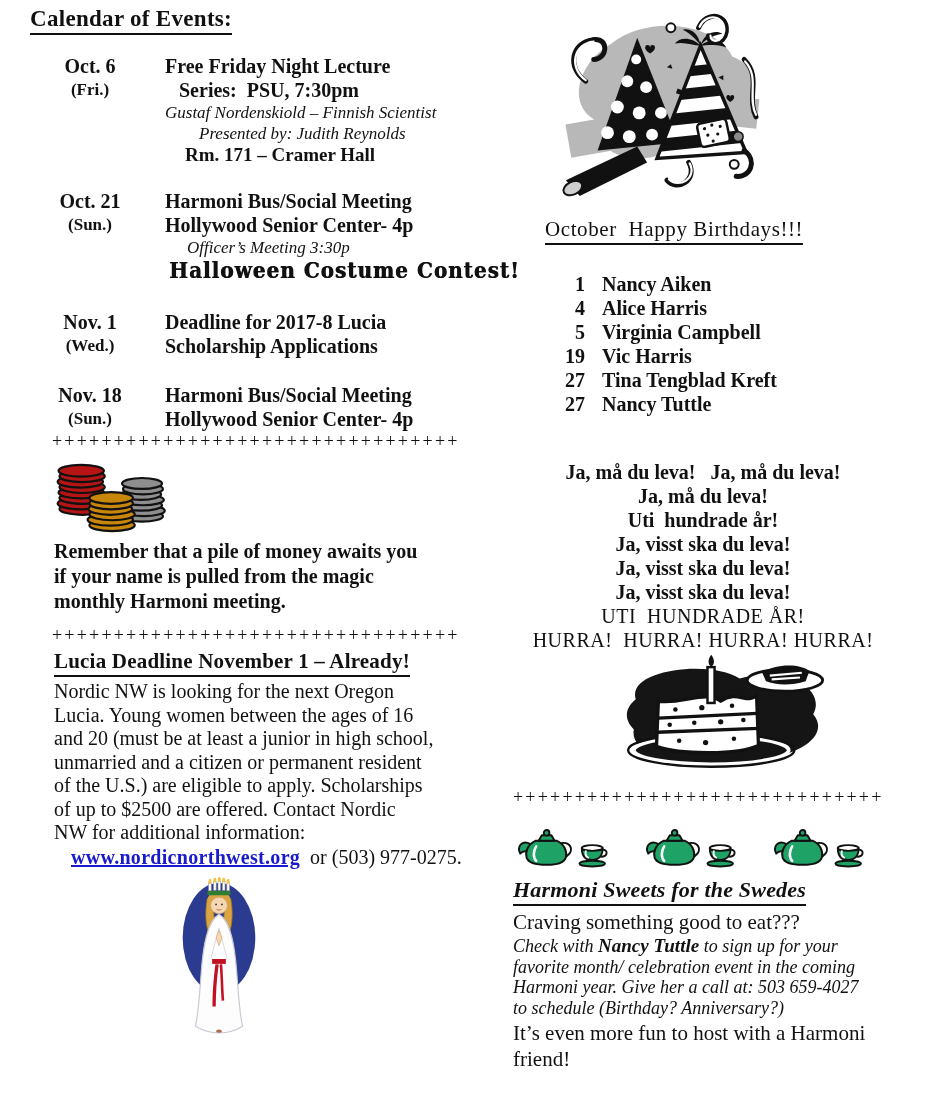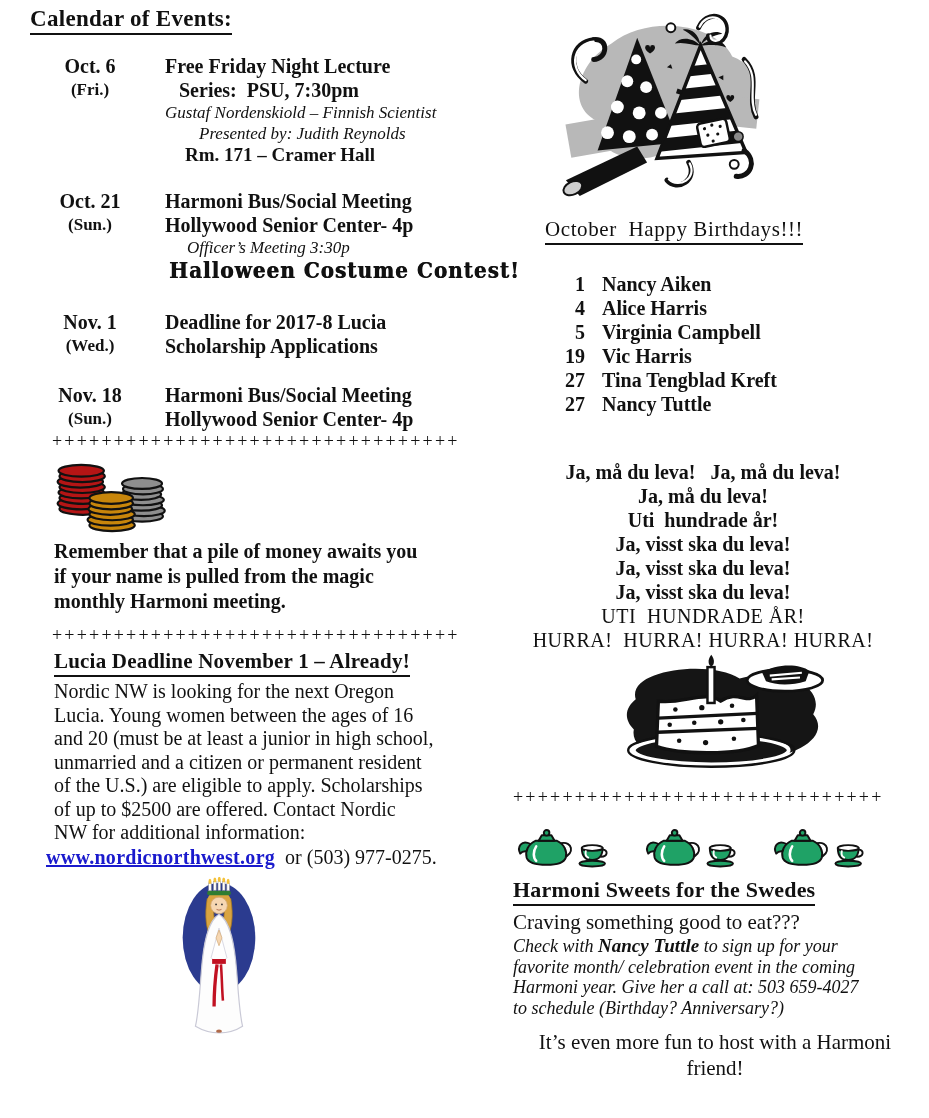--- a/index.html
+++ b/index.html
@@ -38,41 +38,41 @@
 
   .divider { font-size: 18px; line-height: 19px; letter-spacing: 2.2px; white-space: pre; color: #111; }
   .div1 { margin-top: 1px; margin-left: 22px; }
   .div2 { margin-top: 12px; margin-left: 22px; }
   .div3 { margin-top: 14px; margin-left: 0; }
 
   .coins-wrap { margin-top: 8px; margin-left: 24px; height: 78px; }
   .money-note { margin-top: 2px; margin-left: 24px; font-size: 20px; font-weight: bold; line-height: 25px; }
   .lucia-head { margin-top: 4px; margin-left: 24px; font-size: 21px; font-weight: bold; letter-spacing: .2px; }
   .lucia-par  { margin-top: 3px; margin-left: 24px; font-size: 20px; line-height: 23.5px; }
-  .link-line  { margin-left: 16px; font-size: 20px; line-height: 24px; }
+  .link-line  { margin-left: 41px; font-size: 20px; line-height: 24px; }
   a.site-link { color: #1a1acd; text-decoration: underline; font-weight: bold; letter-spacing: .3px; }
   .lucia-img-wrap { margin-top: 8px; margin-left: 148px; }
 
   
   .party-wrap { margin-top: 2px; margin-left: 36px; }
   .bday-head { margin-top: 13px; margin-left: 32px; font-size: 21px; font-weight: normal; white-space: pre; letter-spacing: .6px; }
   .bday-list { margin-top: 27px; margin-left: 44px; }
   .bday-row { display: flex; font-size: 20px; font-weight: bold; line-height: 24px; }
   .bday-day { width: 28px; text-align: right; flex: 0 0 28px; }
   .bday-name { margin-left: 17px; }
   .song { margin-top: 44px; width: 380px; text-align: center; }
   .song-line { font-size: 20px; font-weight: bold; line-height: 24px; white-space: pre; }
   .song-line.plain { font-weight: normal; letter-spacing: .5px; }
   .cake-wrap { margin-left: 85px; margin-top: 0px; }
   .teapot-row { margin-top: 16px; width: 352px; display: flex; justify-content: space-between; }
-  .sweets-head { margin-top: 4px; font-size: 22px; font-weight: bold; letter-spacing: .2px; }
+  .sweets-head { margin-top: 4px; font-size: 22px; font-weight: bold; letter-spacing: .2px; font-style: italic; }
   .sweets-intro { margin-top: 3px; font-size: 21px; line-height: 26px; }
   .sweets-note { margin-top: 1px; font-size: 18px; font-style: italic; line-height: 20.5px; }
   .sweets-note .nm { font-weight: bold; font-size: 19px; }
-  .sweets-final { margin-top: 11px; font-size: 21px; line-height: 26px; text-align: center; }
+  .sweets-final { margin-top: 2px; font-size: 21px; line-height: 26px; }
 </style>
 </head>
 <body>
 
 <div class="col left-col">
 
   <div class="cal-title"><span class="u">Calendar of Events:</span></div>
 
   <div class="event mt-e1">
     <div class="event-date-col">

